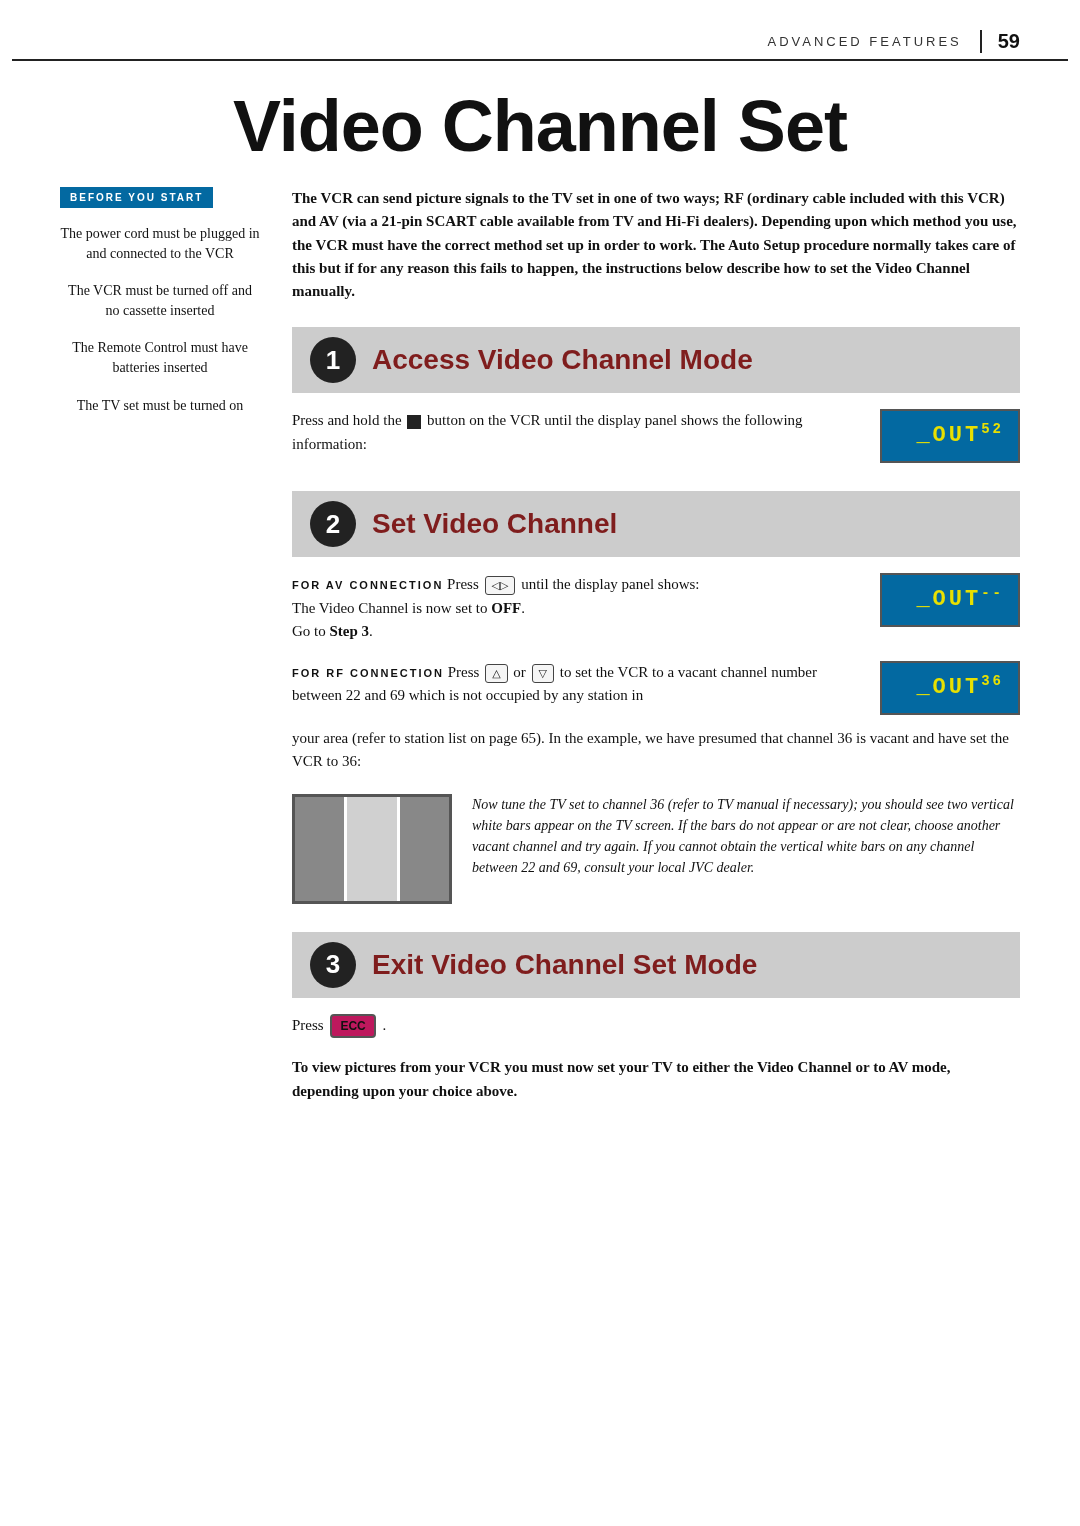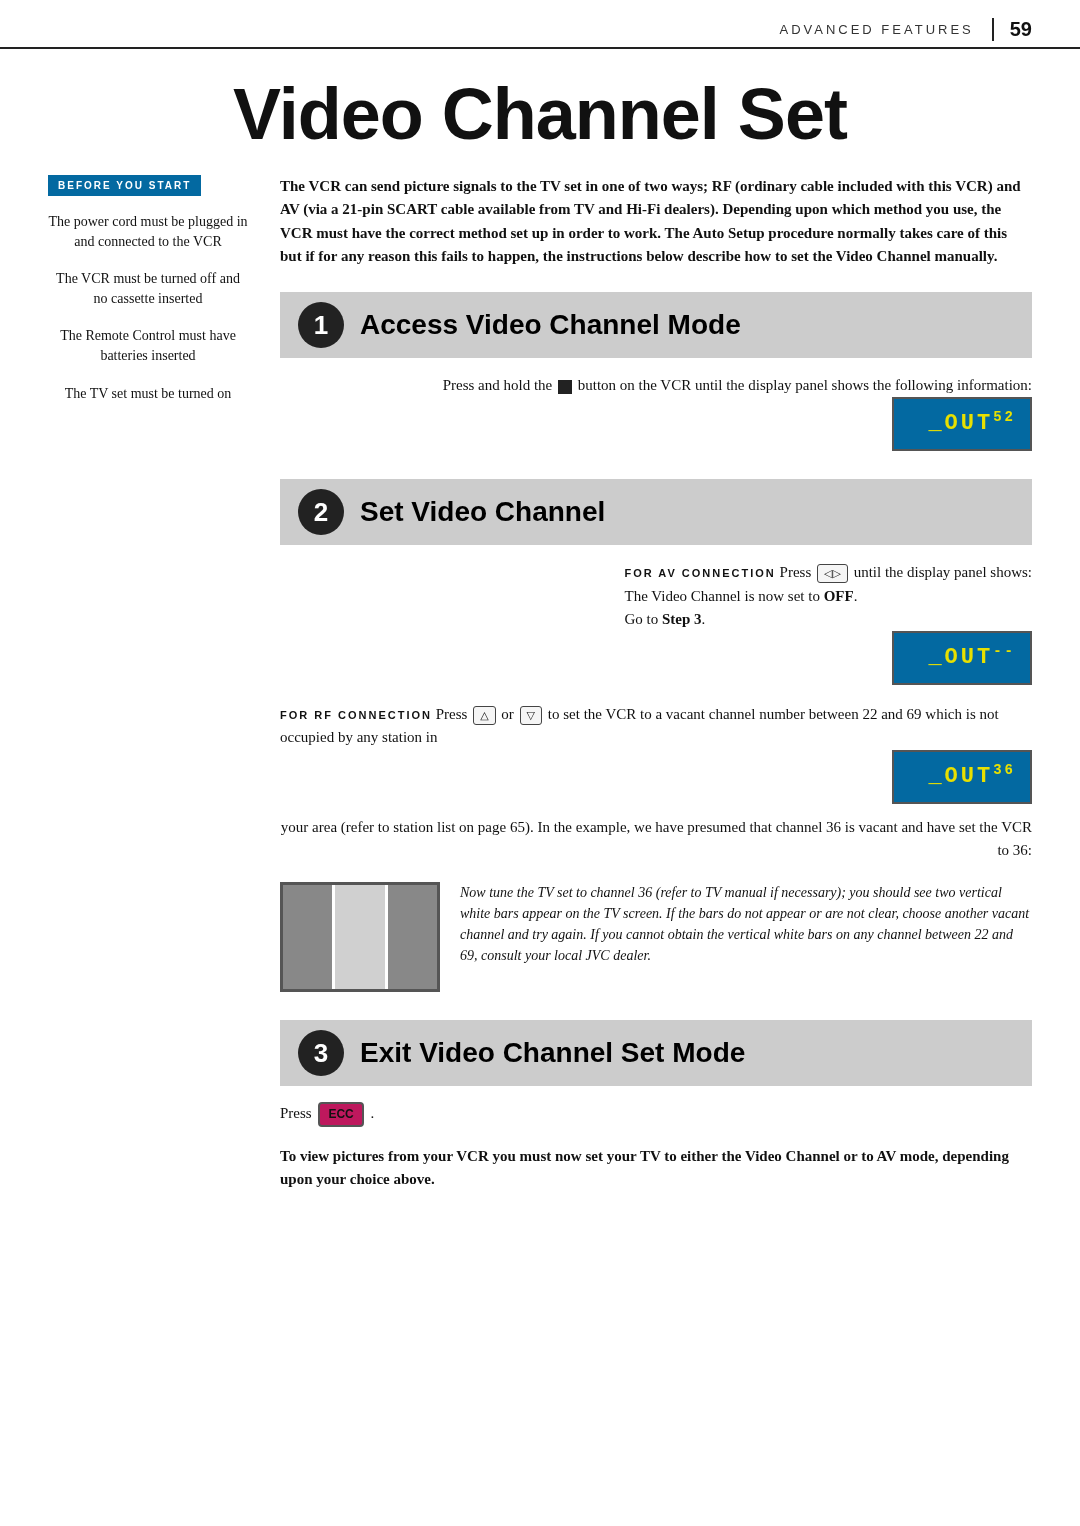--- a/index.html
+++ b/index.html
@@ -8,21 +8,21 @@
       font-family: Georgia, 'Times New Roman', serif;
       width: 1080px;
       min-height: 1526px;
       position: relative;
       color: #111;
     }
 
     .page-container {
       width: 1080px;
       min-height: 1526px;
-      padding: 0;
+      padding: 12px;
       position: relative;
     }
 
     
     .page-header {
       display: flex;
       justify-content: flex-end;
       align-items: center;
       padding: 18px 48px 0 48px;
       border-bottom: 2px solid #222;
@@ -138,35 +138,34 @@
       align-items: center;
       justify-content: center;
       margin-right: 16px;
       flex-shrink: 0;
     }
 
     .step-title {
       font-family: Arial, Helvetica, sans-serif;
       font-size: 28px;
       font-weight: bold;
-      color: #000000;
+      color: #7f1d1d;
     }
 
     .step-body {
       font-size: 15px;
       line-height: 1.55;
     }
 
     
     .display-row {
       display: flex;
-      align-items: flex-end;
+      align-items: flex-start;
       justify-content: space-between;
       margin-bottom: 12px;
-      flex-direction: column;
     }
 
     .display-text-col {
       flex: 1;
       font-size: 15px;
       line-height: 1.55;
     }
 
     .display-panel {
       background: #0369a1;
@@ -370,21 +369,21 @@
                 <span>Press</span>
                 <span> <span class="button-icon">△</span> </span>
                 <span>or</span>
                 <span> <span class="button-icon">▽</span> </span>
                 <span>to set the VCR to a vacant channel number between 22 and 69 which is not occupied by any station in</span>
               </div>
               <div class="display-panel">
                 <span>_OUT</span><span class="small-char">36</span>
               </div>
             </div>
-            <p style="font-size:15px;line-height:1.55;margin-bottom:20px;text-align:right;">your area (refer to station list on page 65). In the example, we have presumed that channel 36 is vacant and have set the VCR to 36:</p>
+            <p style="font-size:15px;line-height:1.55;margin-bottom:20px;">your area (refer to station list on page 65). In the example, we have presumed that channel 36 is vacant and have set the VCR to 36:</p>
           </div>
 
           <div class="tv-screen-row">
             <div class="tv-screen-img">
               <div class="tv-screen-bars">
                 <div class="tv-bar dark"></div>
                 <div class="tv-bar" style="background:#d0d0d0;"></div>
                 <div class="tv-bar dark"></div>
               </div>
             </div>

